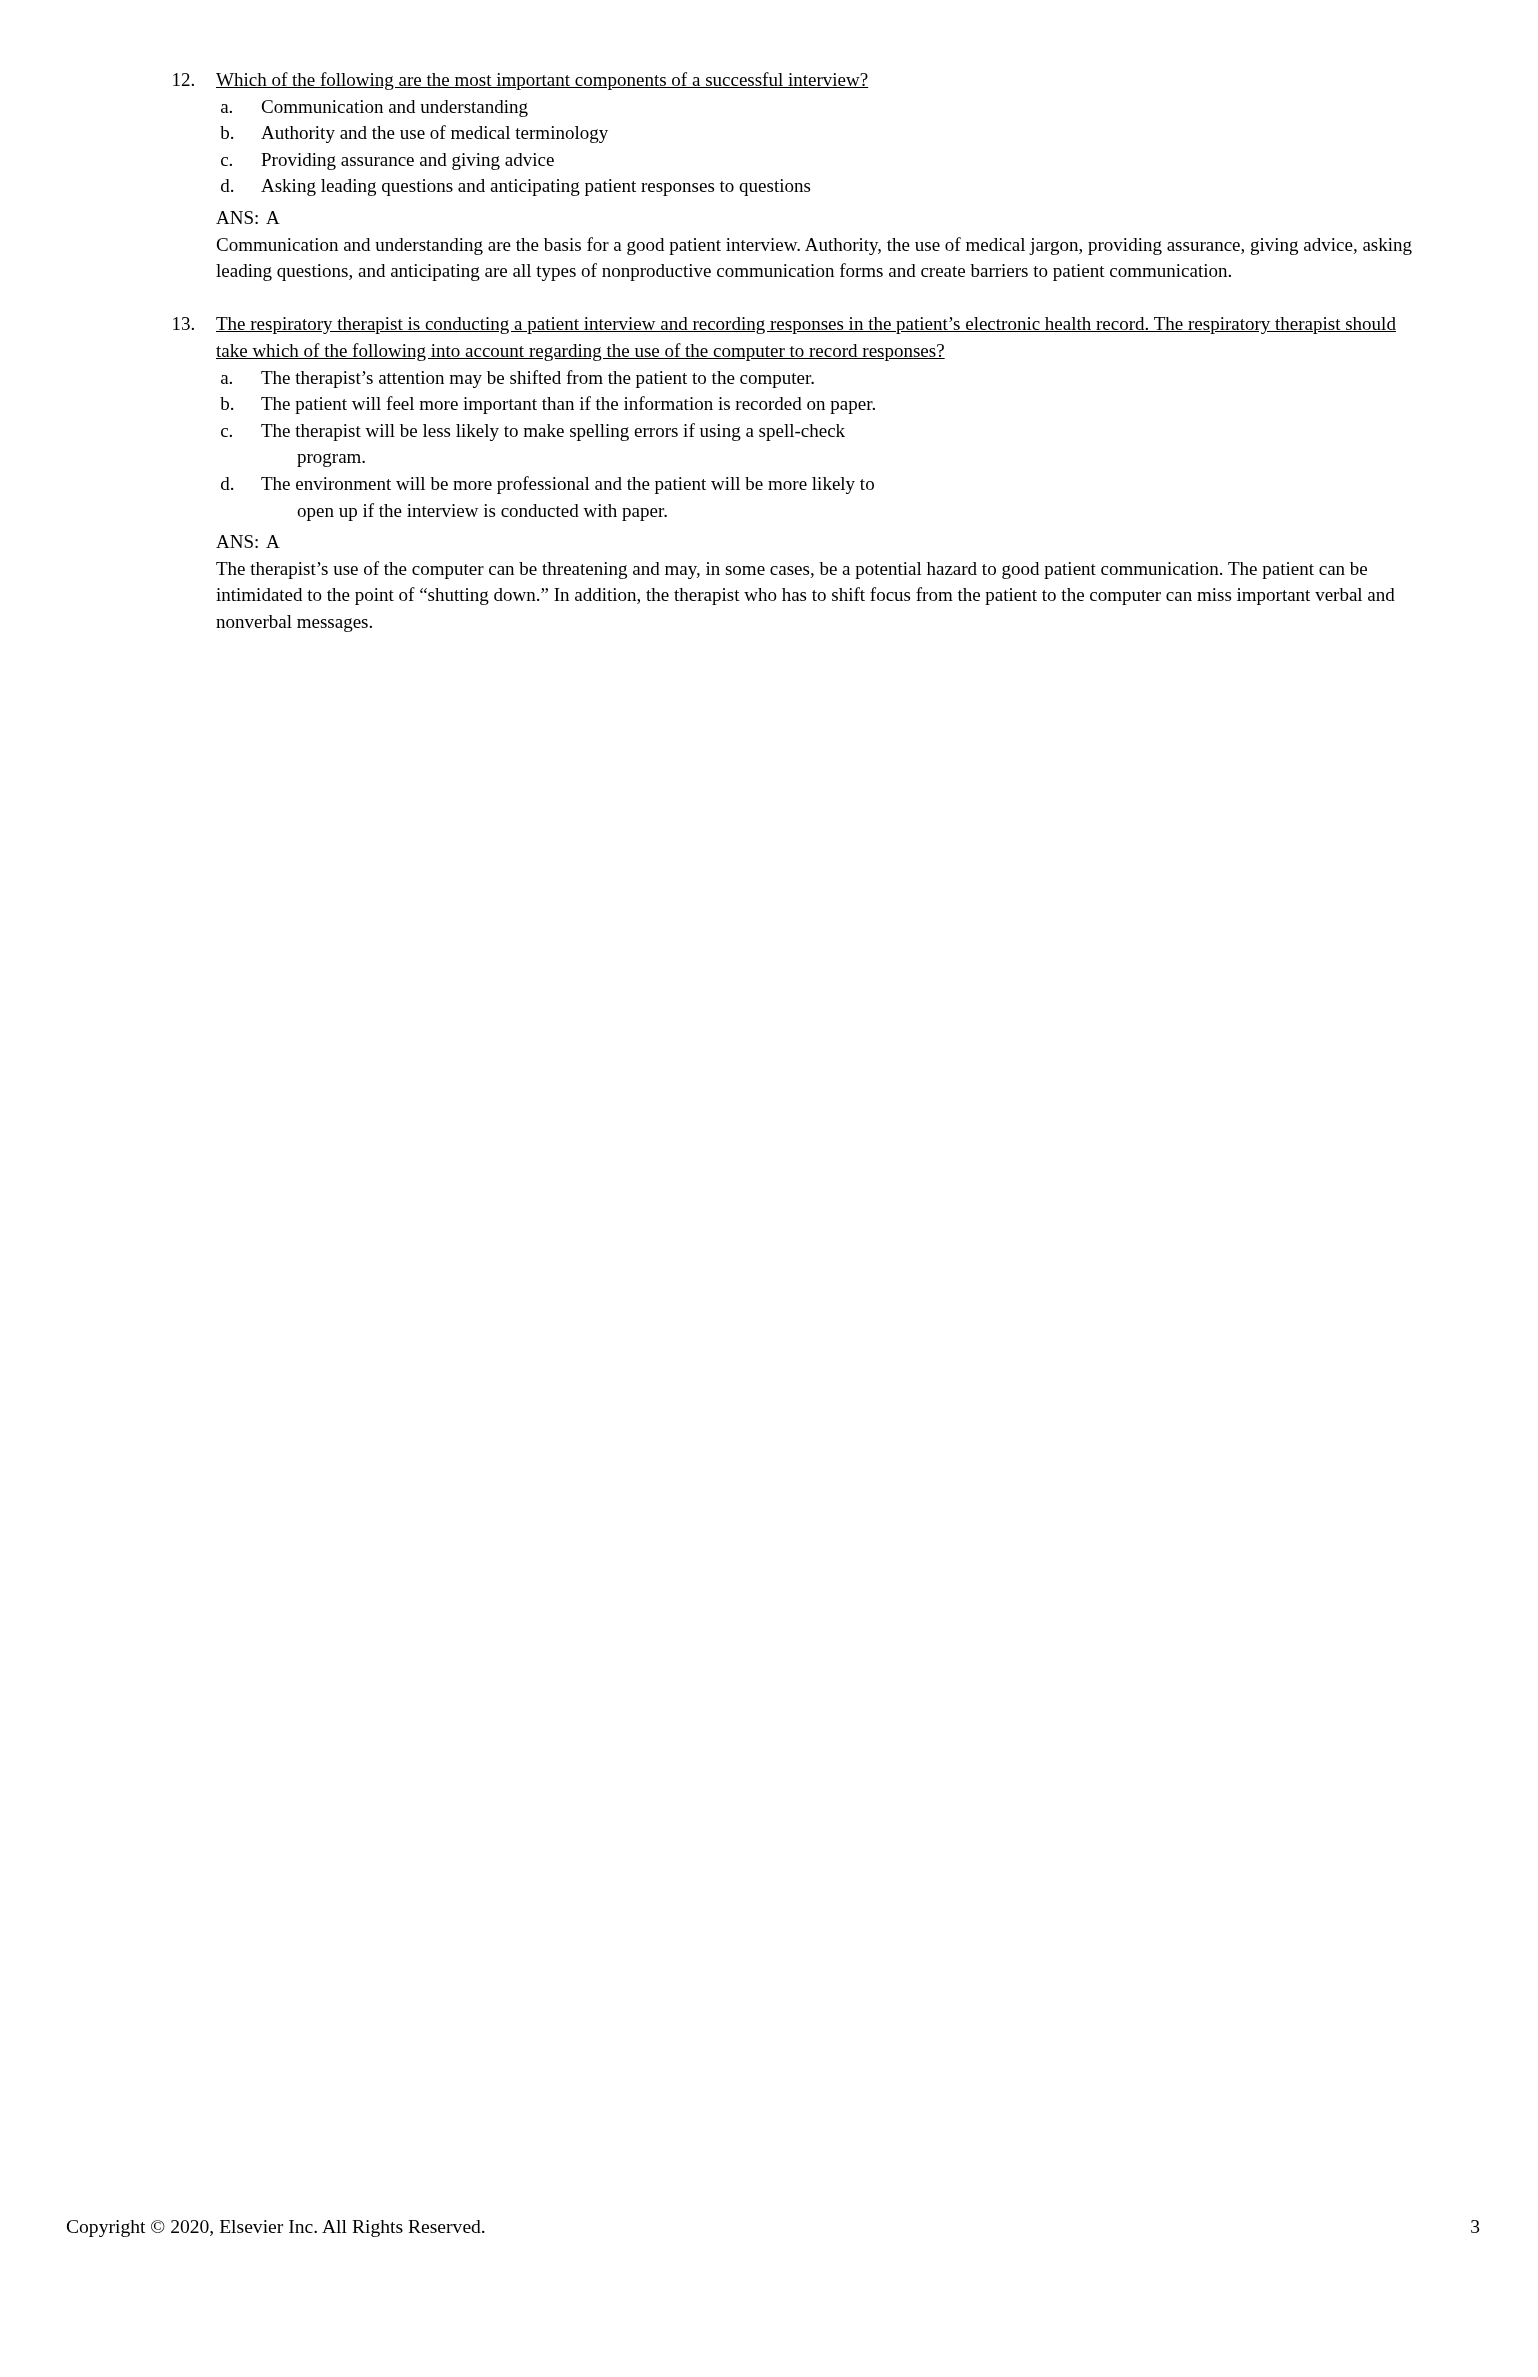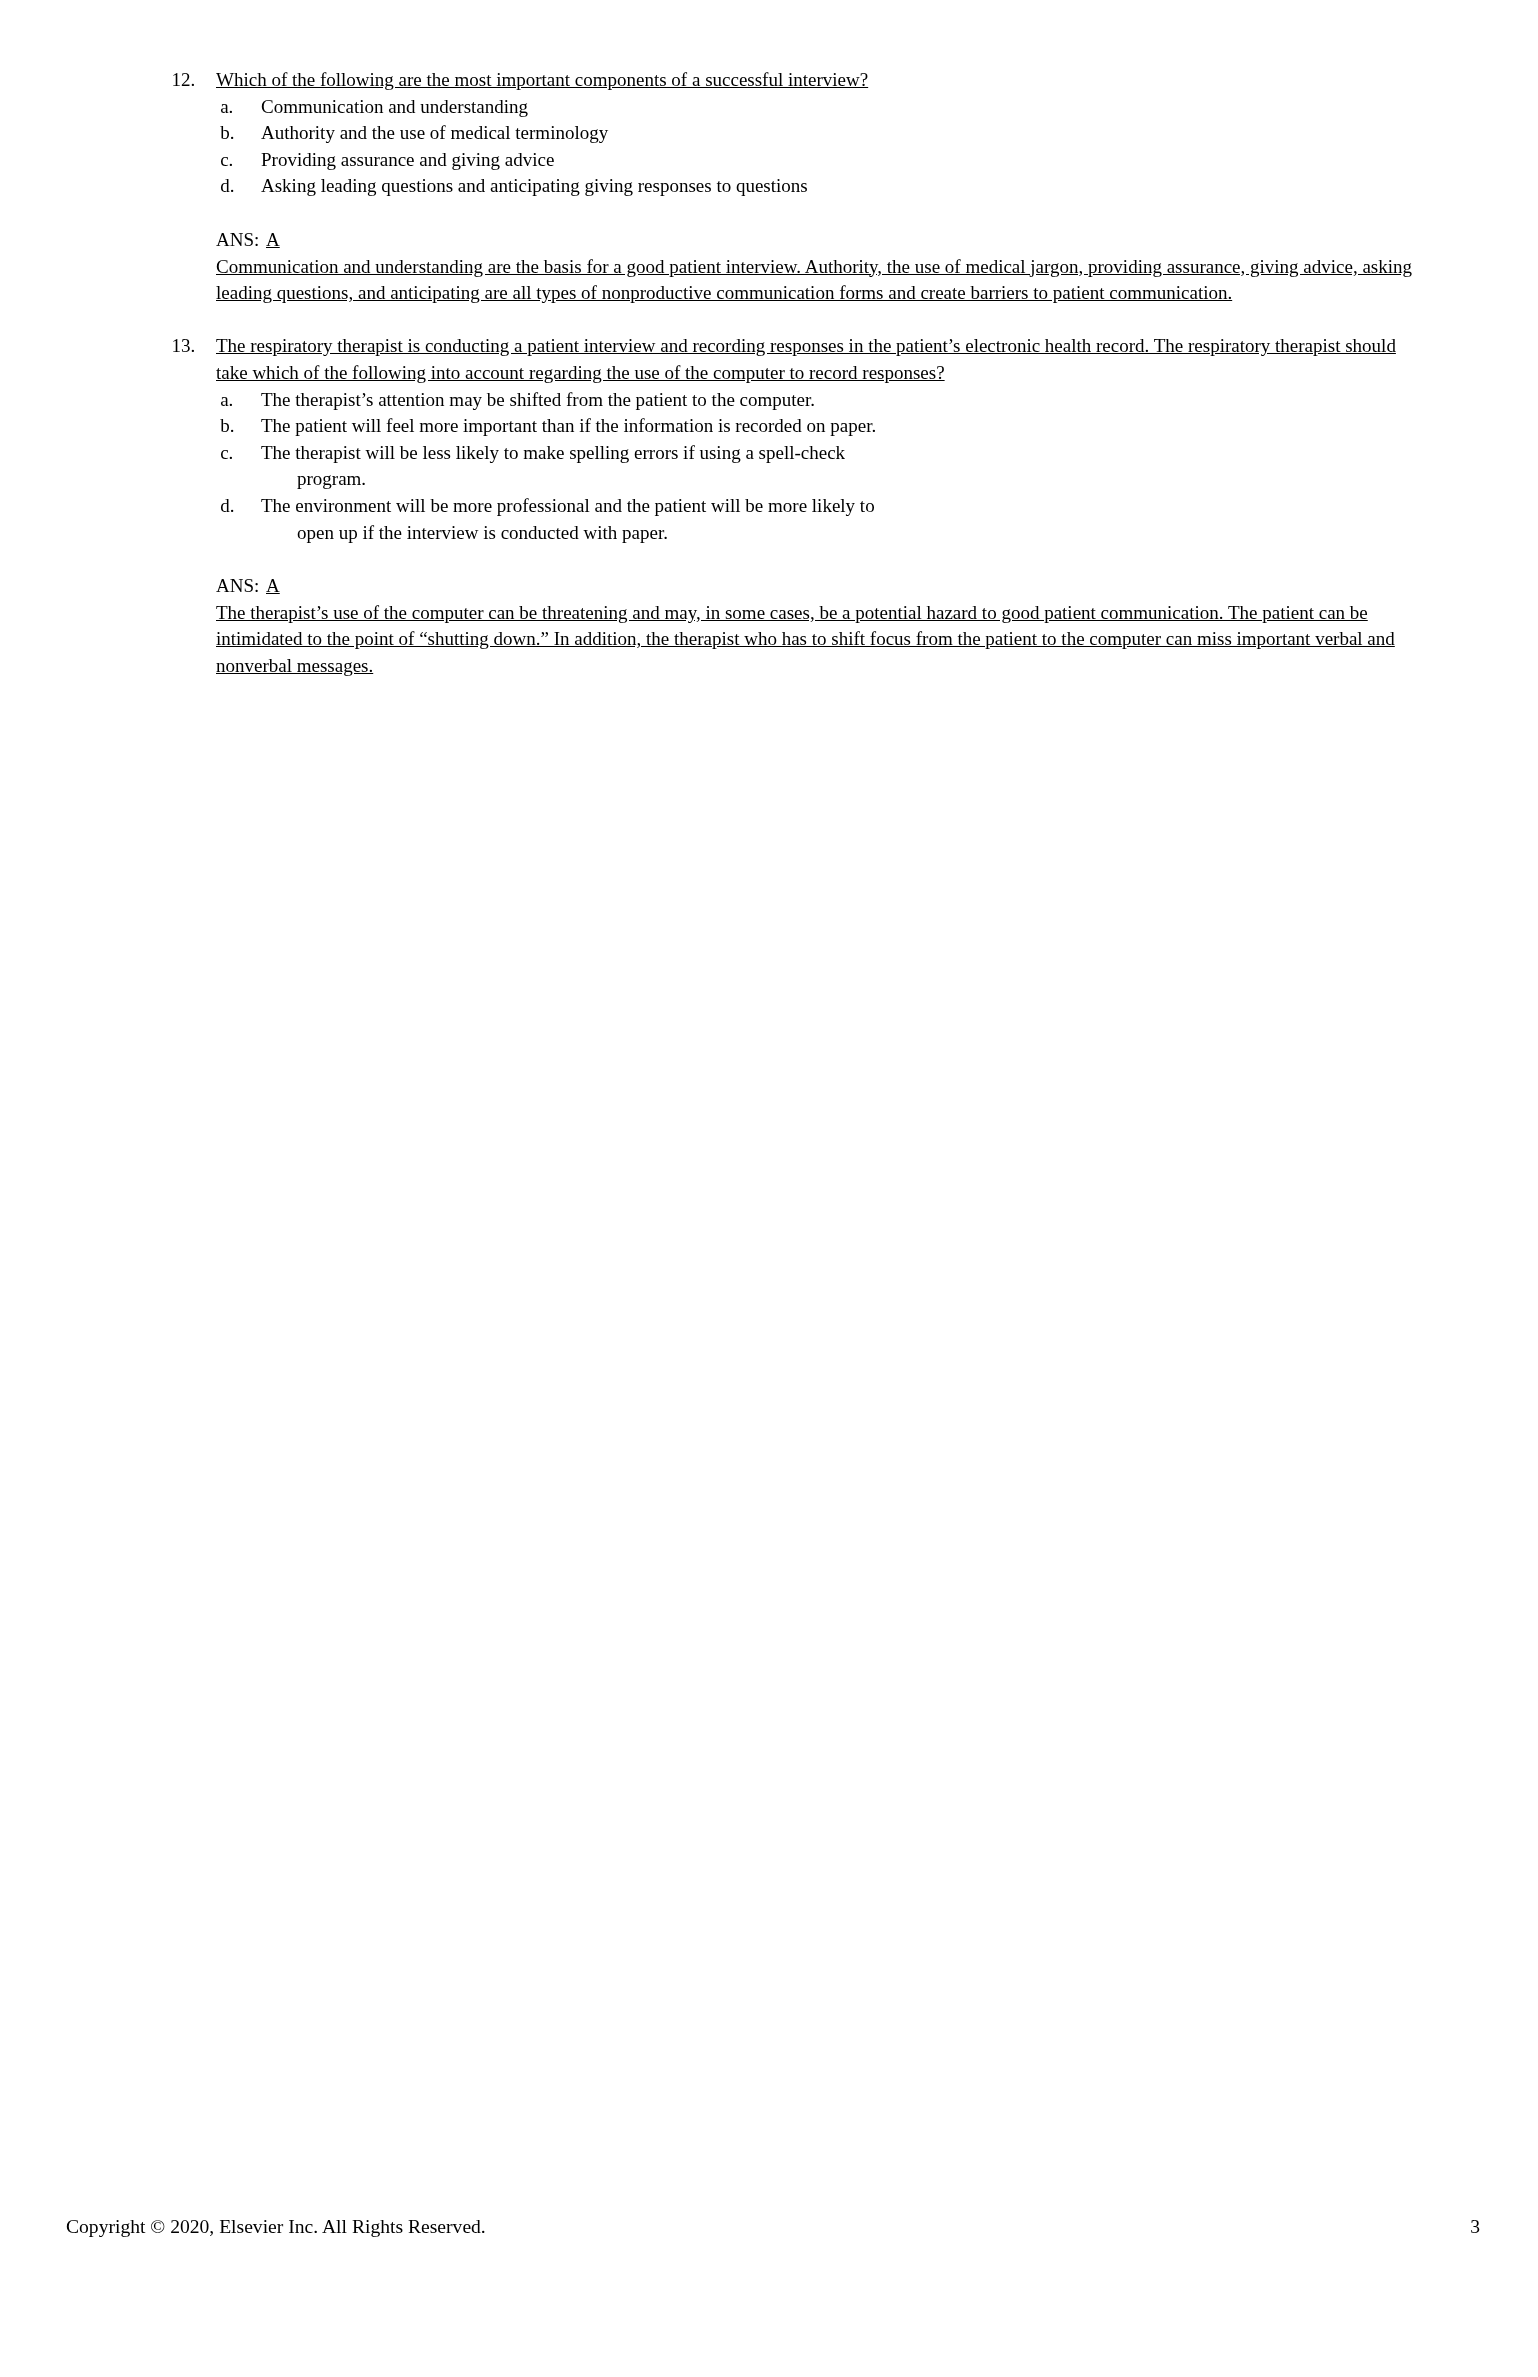--- a/index.html
+++ b/index.html
@@ -74,22 +74,21 @@
   .c-text {
     flex: 1 1 auto;
   }
   .c-text .cont {
     display: block;
     margin-left: 36px;
   }
 
   .ans-block {
     padding-left: 50px;
-    margin-top: 27px;
-    text-decoration: underline;
+    margin-top: 5px;
   }
   .ans-line {
     font-size: 19px;
     line-height: 26.6px;
   }
   .ans-label {
     display: inline-block;
     width: 50px;
   }
   .rationale {
@@ -134,21 +133,21 @@
         <div class="choice">
           <div class="c-letter">b.</div>
           <div class="c-text">Authority and the use of medical terminology</div>
         </div>
         <div class="choice">
           <div class="c-letter">c.</div>
           <div class="c-text">Providing assurance and giving advice</div>
         </div>
         <div class="choice">
           <div class="c-letter">d.</div>
-          <div class="c-text">Asking leading questions and anticipating giving responses to questions</div>
+          <div class="c-text">Asking leading questions and anticipating patient responses to questions</div>
         </div>
       </div>
       <div class="ans-block">
         <div class="ans-line">
           <span class="ans-label">ANS:</span><span>A</span>
         </div>
         <div class="rationale">Communication and understanding are the basis for a good patient interview. Authority, the use of medical jargon, providing assurance, giving advice, asking leading questions, and anticipating are all types of nonproductive communication forms and create barriers to patient communication.</div>
       </div>
     </div>
 

